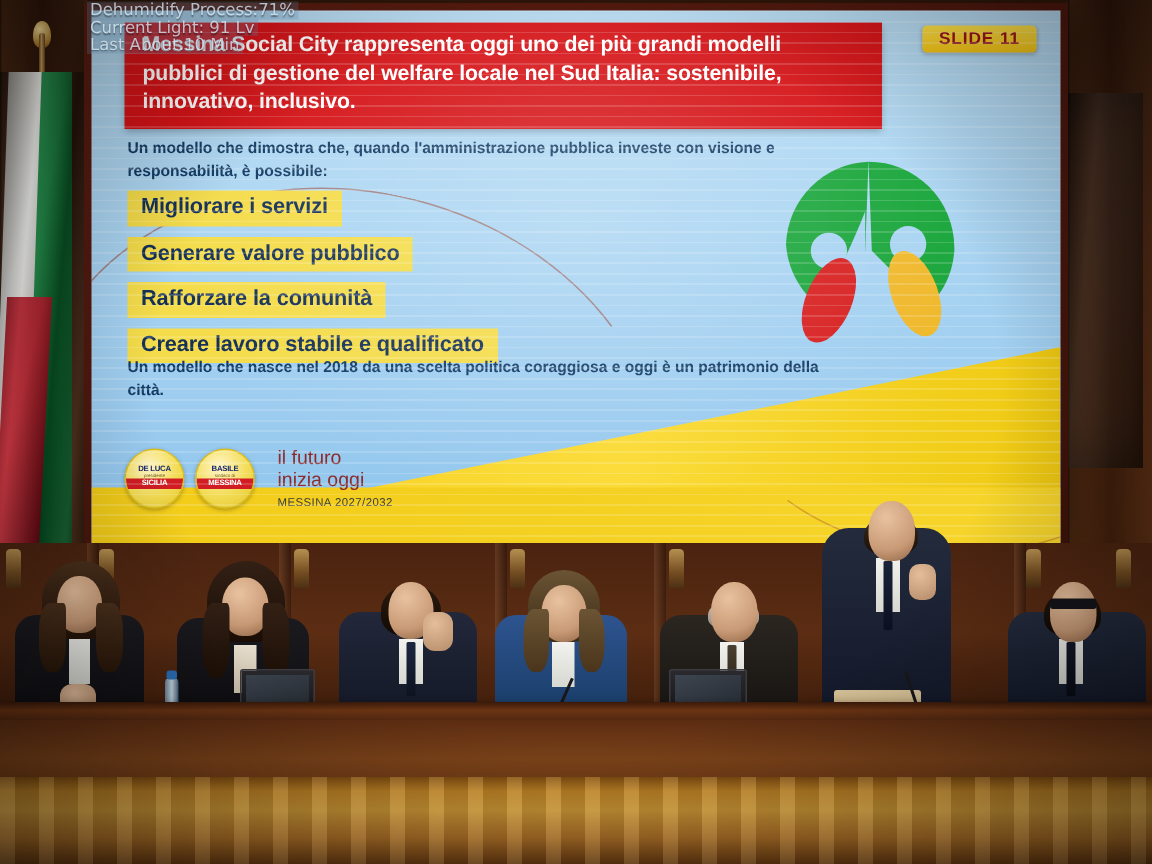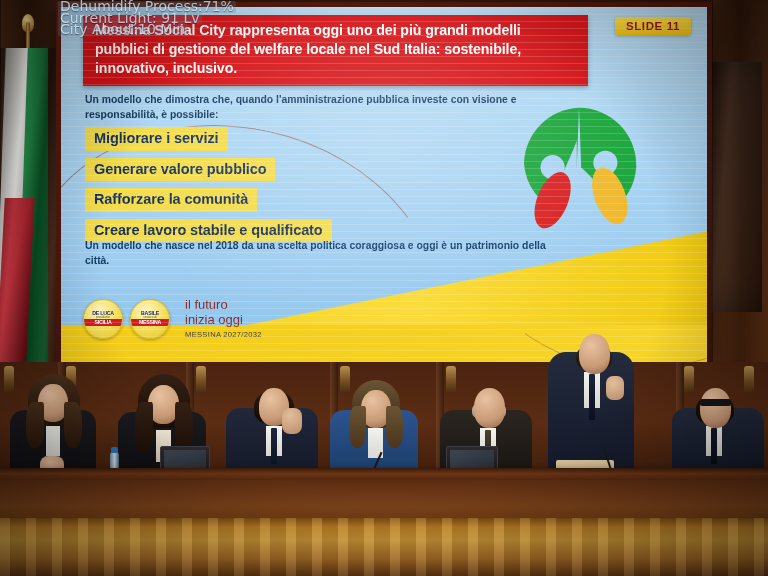--- a/index.html
+++ b/index.html
@@ -126,21 +126,21 @@
   .pbadge .c{font-size:5.2px;font-weight:bold;color:#fff;background:#d01c22;
       width:100%;text-align:center;line-height:1.35;letter-spacing:-.2px;}
   .tagline{margin-left:8px;line-height:1.12;}
   .tagline .t1{font-size:13px;color:#8c2b2b;font-weight:500;}
   .tagline .t2{font-size:13px;color:#8c2b2b;font-weight:500;}
   .tagline .t3{font-size:7.6px;color:#3b3b3b;letter-spacing:.3px;margin-top:3px;}
 
   
   .osd{position:absolute;left:58px;top:1px;z-index:40;
        font-family:"DejaVu Sans",sans-serif;
-       font-size:14px;line-height:11.6px;color:#cfe2ef;
+       font-size:11px;line-height:11.6px;color:#cfe2ef;
        text-shadow:0 1px 1px rgba(0,0,0,.55);
        opacity:.82;white-space:nowrap;}
   .osd div{background:rgba(90,130,160,.30);padding:0 2px;display:inline-block;}
 
   
   .desk-area{position:absolute;left:0;bottom:0;width:768px;height:208px;}
   .backwall{position:absolute;left:0;top:-6px;width:100%;height:120px;
       background:linear-gradient(180deg,#4a2310,#5c2d13 50%,#3d1c0a);}
   .backwall .col{position:absolute;top:0;width:8px;height:100%;
       background:linear-gradient(90deg,rgba(255,200,140,.12),rgba(0,0,0,.3));}
@@ -275,21 +275,21 @@
       </div>
 
       <div class="scan"></div>
       <div class="glow"></div>
     </div>
   </div>
 
   <div class="osd">
     <div>Dehumidify Process:71%</div><br>
     <div>Current Light: 91 Lv</div><br>
-    <div>City About:10 Min</div>
+    <div>Last About:10 Min</div>
   </div>
 
   <div class="desk-area">
     <div class="backwall">
       <div class="col" style="left:58px;"></div>
       <div class="col" style="left:186px;"></div>
       <div class="col" style="left:330px;"></div>
       <div class="col" style="left:436px;"></div>
       <div class="col" style="left:560px;"></div>
       <div class="col" style="left:676px;"></div>

